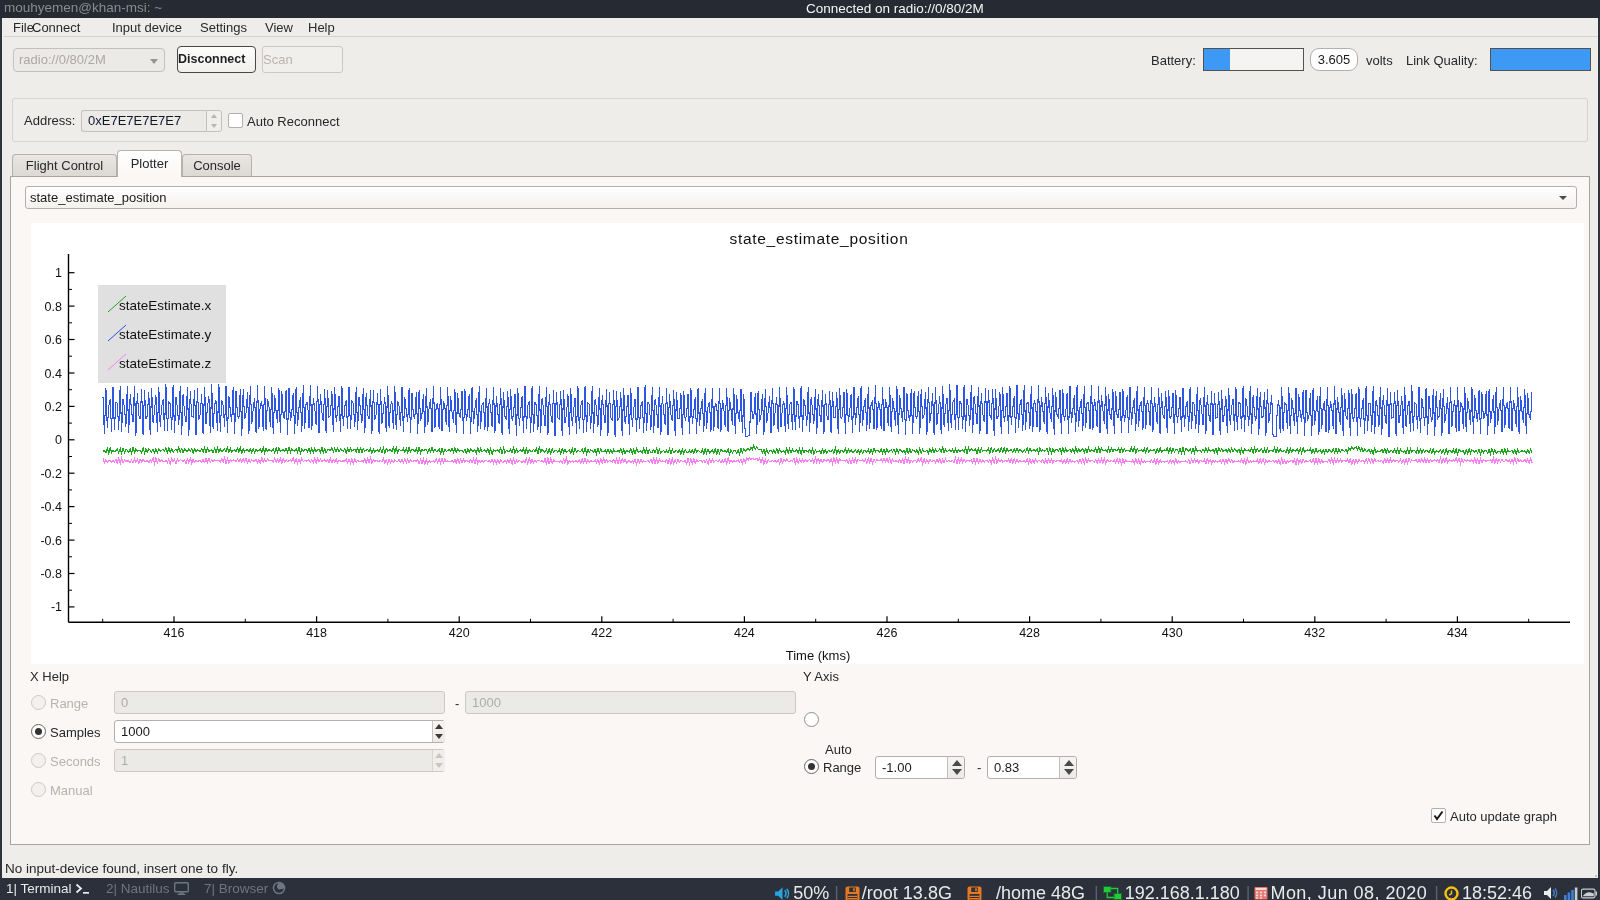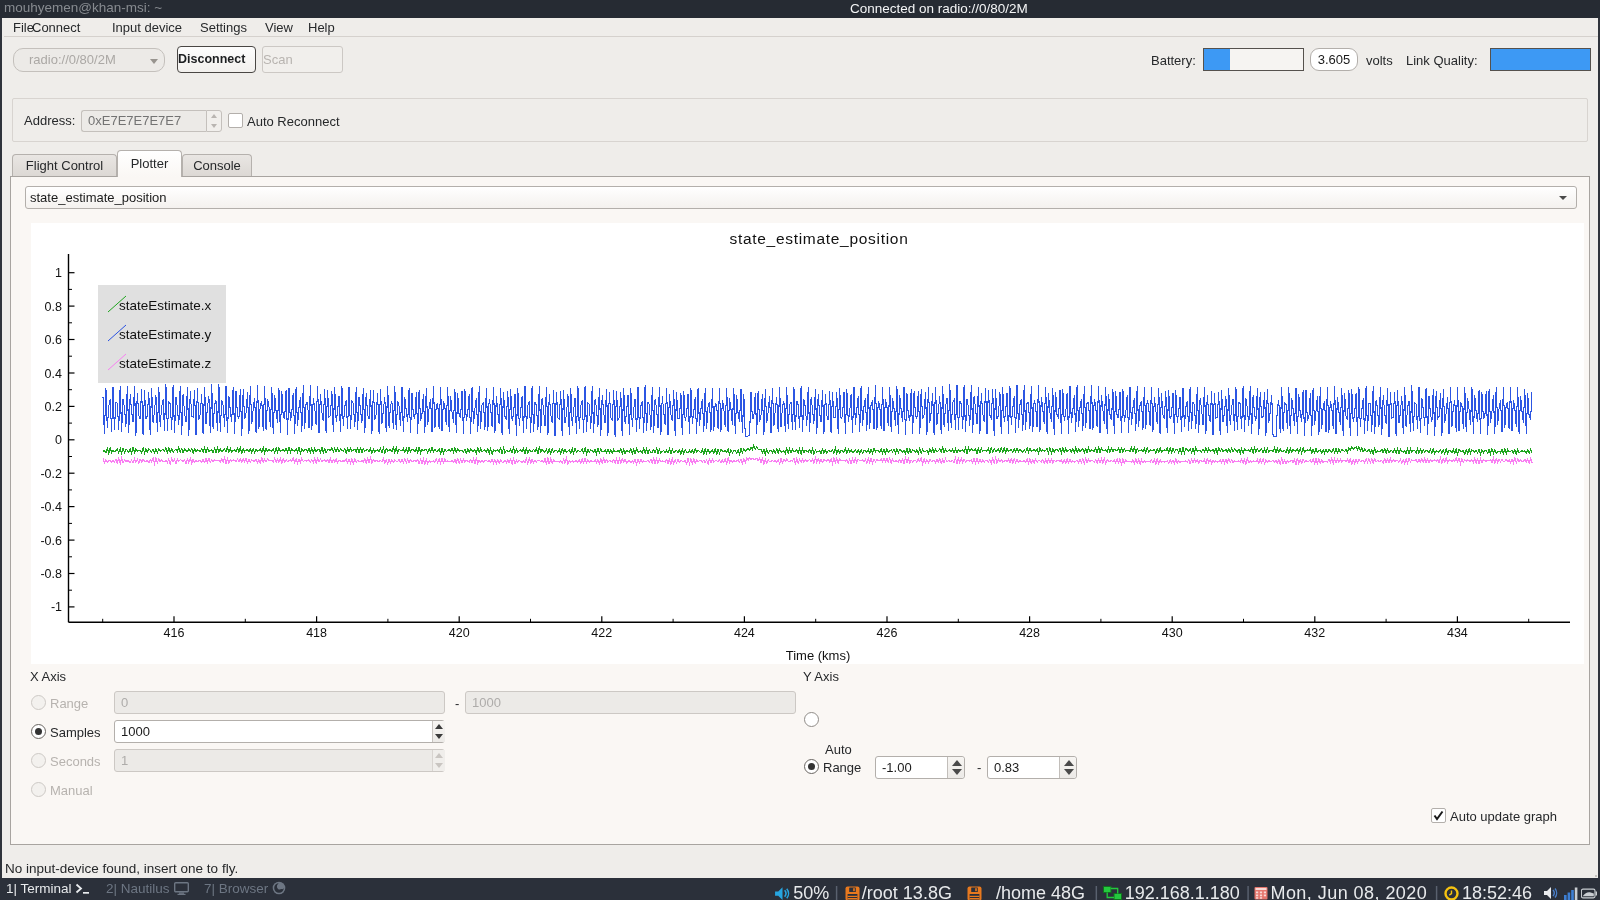--- a/index.html
+++ b/index.html
@@ -3,43 +3,43 @@
 <meta charset="utf-8">
 <style>
   * { margin:0; padding:0; box-sizing:border-box; }
   html,body { width:1600px; height:900px; overflow:hidden; }
   body { font-family:"Liberation Sans", sans-serif; background:#2f333b; position:relative; }
   .abs { position:absolute; }
 
   
   #titlebar { left:0; top:0; width:1600px; height:18px; background:#262b33; color:#eceef0; font-size:13.5px; }
   #titlebar .lefttxt { position:absolute; left:4px; top:0px; color:#878b90; }
-  #titlebar .ctrtxt  { position:absolute; left:850px; top:1px; color:#f4f5f6; }
+  #titlebar .ctrtxt  { position:absolute; left:806px; top:1px; color:#f4f5f6; }
 
   
   #win { left:4px; top:18px; width:1594px; height:860px; background:#efedea; }
 
   
   #menubar { left:0; top:0; width:1594px; height:19px; font-size:13px; color:#27292b; border-bottom:1px solid #d5d1cd; }
   #menubar span { position:absolute; top:2px; }
 
   
-  .combo-dis { left:9px; top:30px; width:152px; height:24px; background:#eceae7; border:1px solid #c4c0bc; border-radius:10px; color:#aba8a5; font-size:13px; line-height:22px; padding-left:15px; }
+  .combo-dis { left:9px; top:30px; width:152px; height:24px; background:#eceae7; border:1px solid #c4c0bc; border-radius:4px; color:#aba8a5; font-size:13px; line-height:22px; padding-left:5px; }
   .combo-dis .arr { position:absolute; right:6px; top:10px; width:0; height:0; border-left:4.5px solid transparent; border-right:4.5px solid transparent; border-top:5px solid #98948f; }
   .btn { font-size:13px; text-align:left; border-radius:3px; }
   #btn-disconnect { left:173px; top:28px; width:79px; height:27px; line-height:24px; background:linear-gradient(#fdfdfd,#f2f0ed); border:1.5px solid #4a4744; border-radius:4px; color:#1d1f21; font-weight:bold; font-size:12.5px; }
   #btn-scan { left:258px; top:28px; width:81px; height:27px; line-height:25px; background:#f1efec; border:1px solid #ccc8c4; color:#b8b4b0; }
   .lbl { font-size:13px; color:#26282a; }
   .pbar { border:1px solid #55514d; background:#f6f4f2; }
   .pfill { position:absolute; left:0; top:0; bottom:0; background:#3d99f4; }
   #volts-box { left:1306px; top:30px; width:48px; height:23px; background:#fff; border:1px solid #b3afab; border-radius:9px; font-size:13px; text-align:center; line-height:21px; color:#1a1a1a; }
 
   
   #addrpanel { left:8px; top:80px; width:1576px; height:44px; border:1px solid #d8d4d0; border-radius:2px; }
-  #addrfield { left:68px; top:11px; width:125px; height:22px; background:#eceae7; border:1px solid #c4c0bc; border-right:none; border-radius:3px 0 0 3px; color:#737373; font-size:13px; line-height:20px; padding-left:6px; }
+  #addrfield { left:68px; top:11px; width:125px; height:22px; background:#eceae7; border:1px solid #c4c0bc; border-right:none; border-radius:3px 0 0 3px; color:#0f172a; font-size:13px; line-height:20px; padding-left:6px; }
   #addrspin { left:193px; top:11px; width:16px; height:22px; background:#f1efec; border:1px solid #c4c0bc; border-radius:0 3px 3px 0; }
   .cb { width:15px; height:15px; background:#fff; border:1px solid #b3afab; border-radius:2px; }
 
   
   .tab { position:absolute; font-size:13px; text-align:center; color:#26282a; border:1px solid #b5b1ad; border-bottom:none; border-radius:4px 4px 0 0; background:linear-gradient(#e9e6e3,#dcd8d4); }
   #tab-flight { left:8px; top:136px; width:105px; height:22px; line-height:22px; }
   #tab-plotter { left:113px; top:132px; width:65px; height:27px; line-height:25px; background:linear-gradient(#ffffff,#faf7f4); z-index:3; }
   #tab-console { left:178px; top:136px; width:70px; height:22px; line-height:22px; }
 
   
@@ -211,21 +211,21 @@
 <rect x="67" y="62" width="128" height="98" fill="#e0e0e0"></rect>
 <line x1="77" y1="89" x2="95" y2="73" stroke="#1fa51f" stroke-width="1"></line>
 <text x="88" y="87" font-size="13.5" fill="#111">stateEstimate.x</text>
 <line x1="77" y1="118" x2="95" y2="102" stroke="#2a52e0" stroke-width="1"></line>
 <text x="88" y="116" font-size="13.5" fill="#111">stateEstimate.y</text>
 <line x1="77" y1="147" x2="95" y2="131" stroke="#f97ef2" stroke-width="1"></line>
 <text x="88" y="145" font-size="13.5" fill="#111">stateEstimate.z</text>
 </svg>
     </div>
 
-    <span class="elbl" style="left:19px; top:492px;">X Axis</span>
+    <span class="elbl" style="left:19px; top:492px;">X Help</span>
     <div class="radio dis" style="left:20px; top:518px;"></div>
     <span class="dlbl" style="left:39px; top:519px;">Range</span>
     <div class="field dis" style="left:103px; top:514px; width:331px;">0</div>
     <span class="elbl" style="left:444px; top:519px;">-</span>
     <div class="field dis" style="left:454px; top:514px; width:331px;">1000</div>
 
     <div class="radio sel" style="left:20px; top:547px;"></div>
     <span class="elbl" style="left:39px; top:548px;">Samples</span>
     <div class="field en" style="left:103px; top:543px; width:331px;">1000</div>
     <div class="spinarrows boxedx" style="left:421px; top:544px; height:21px;">

